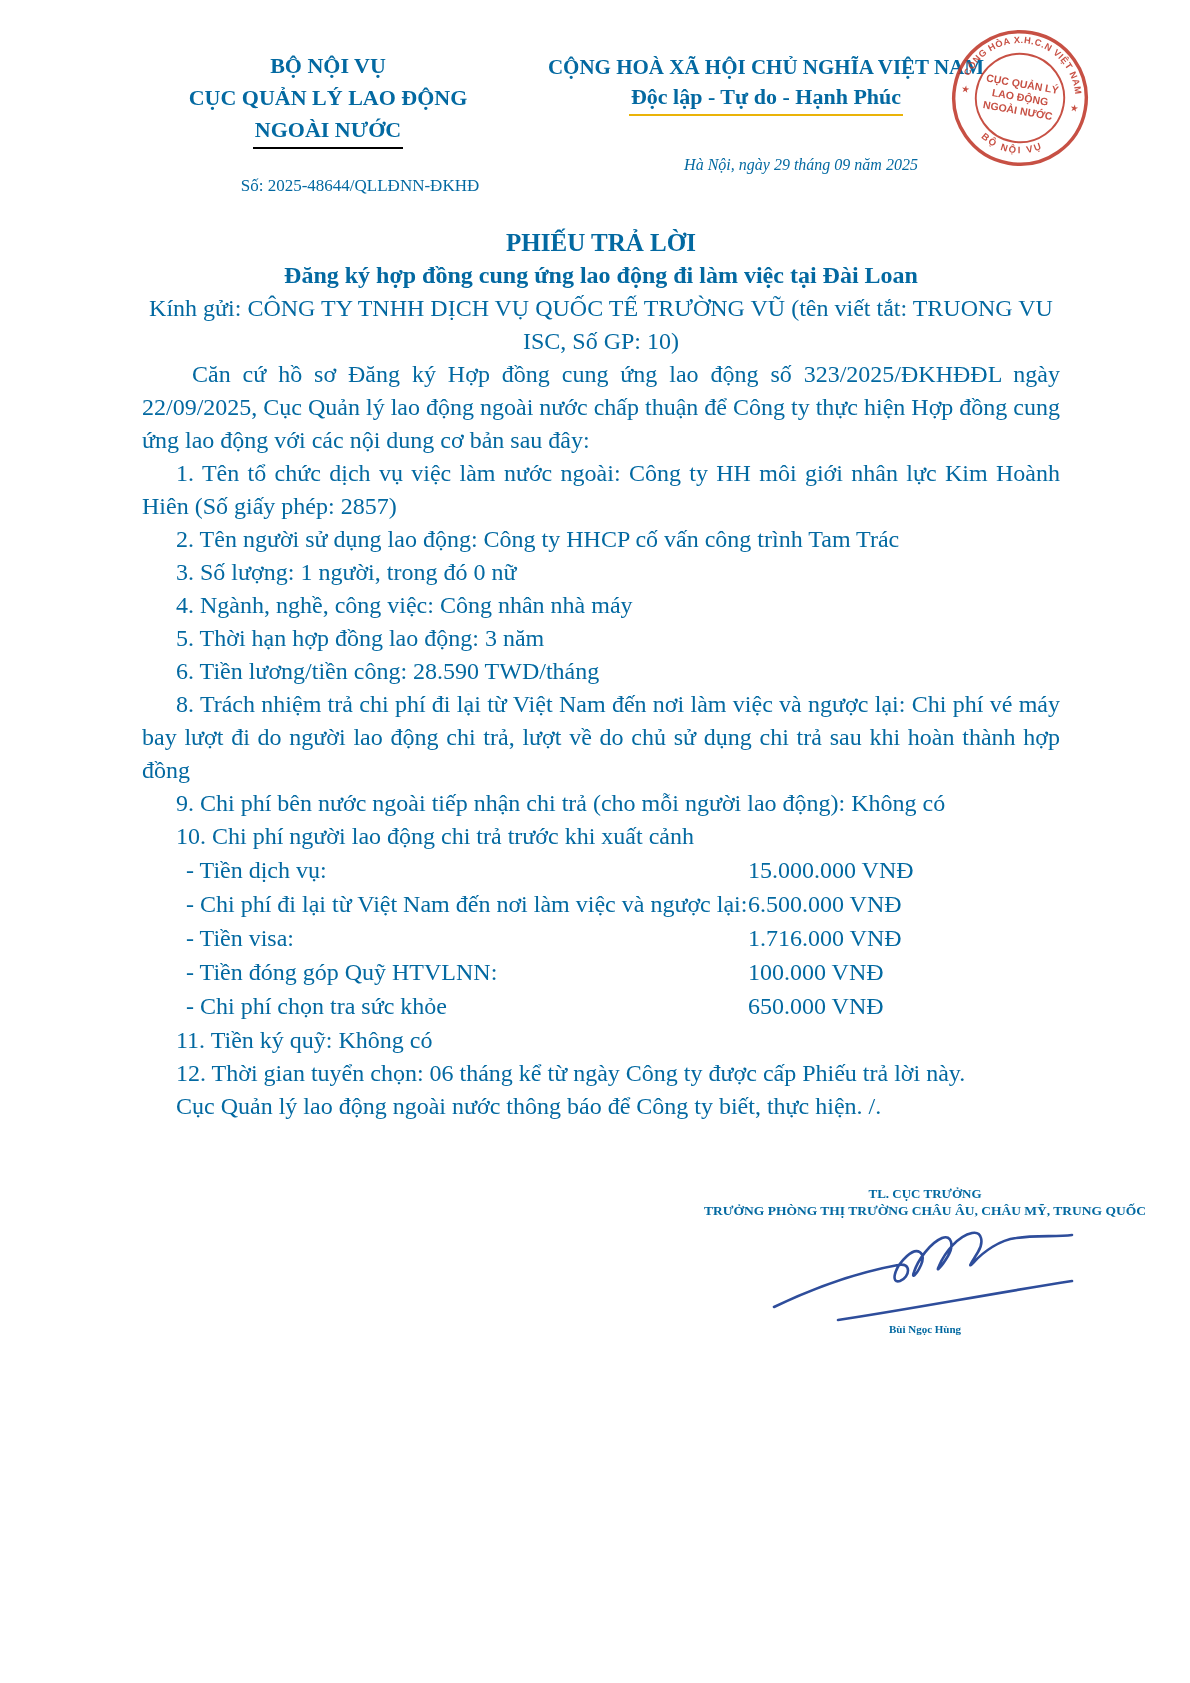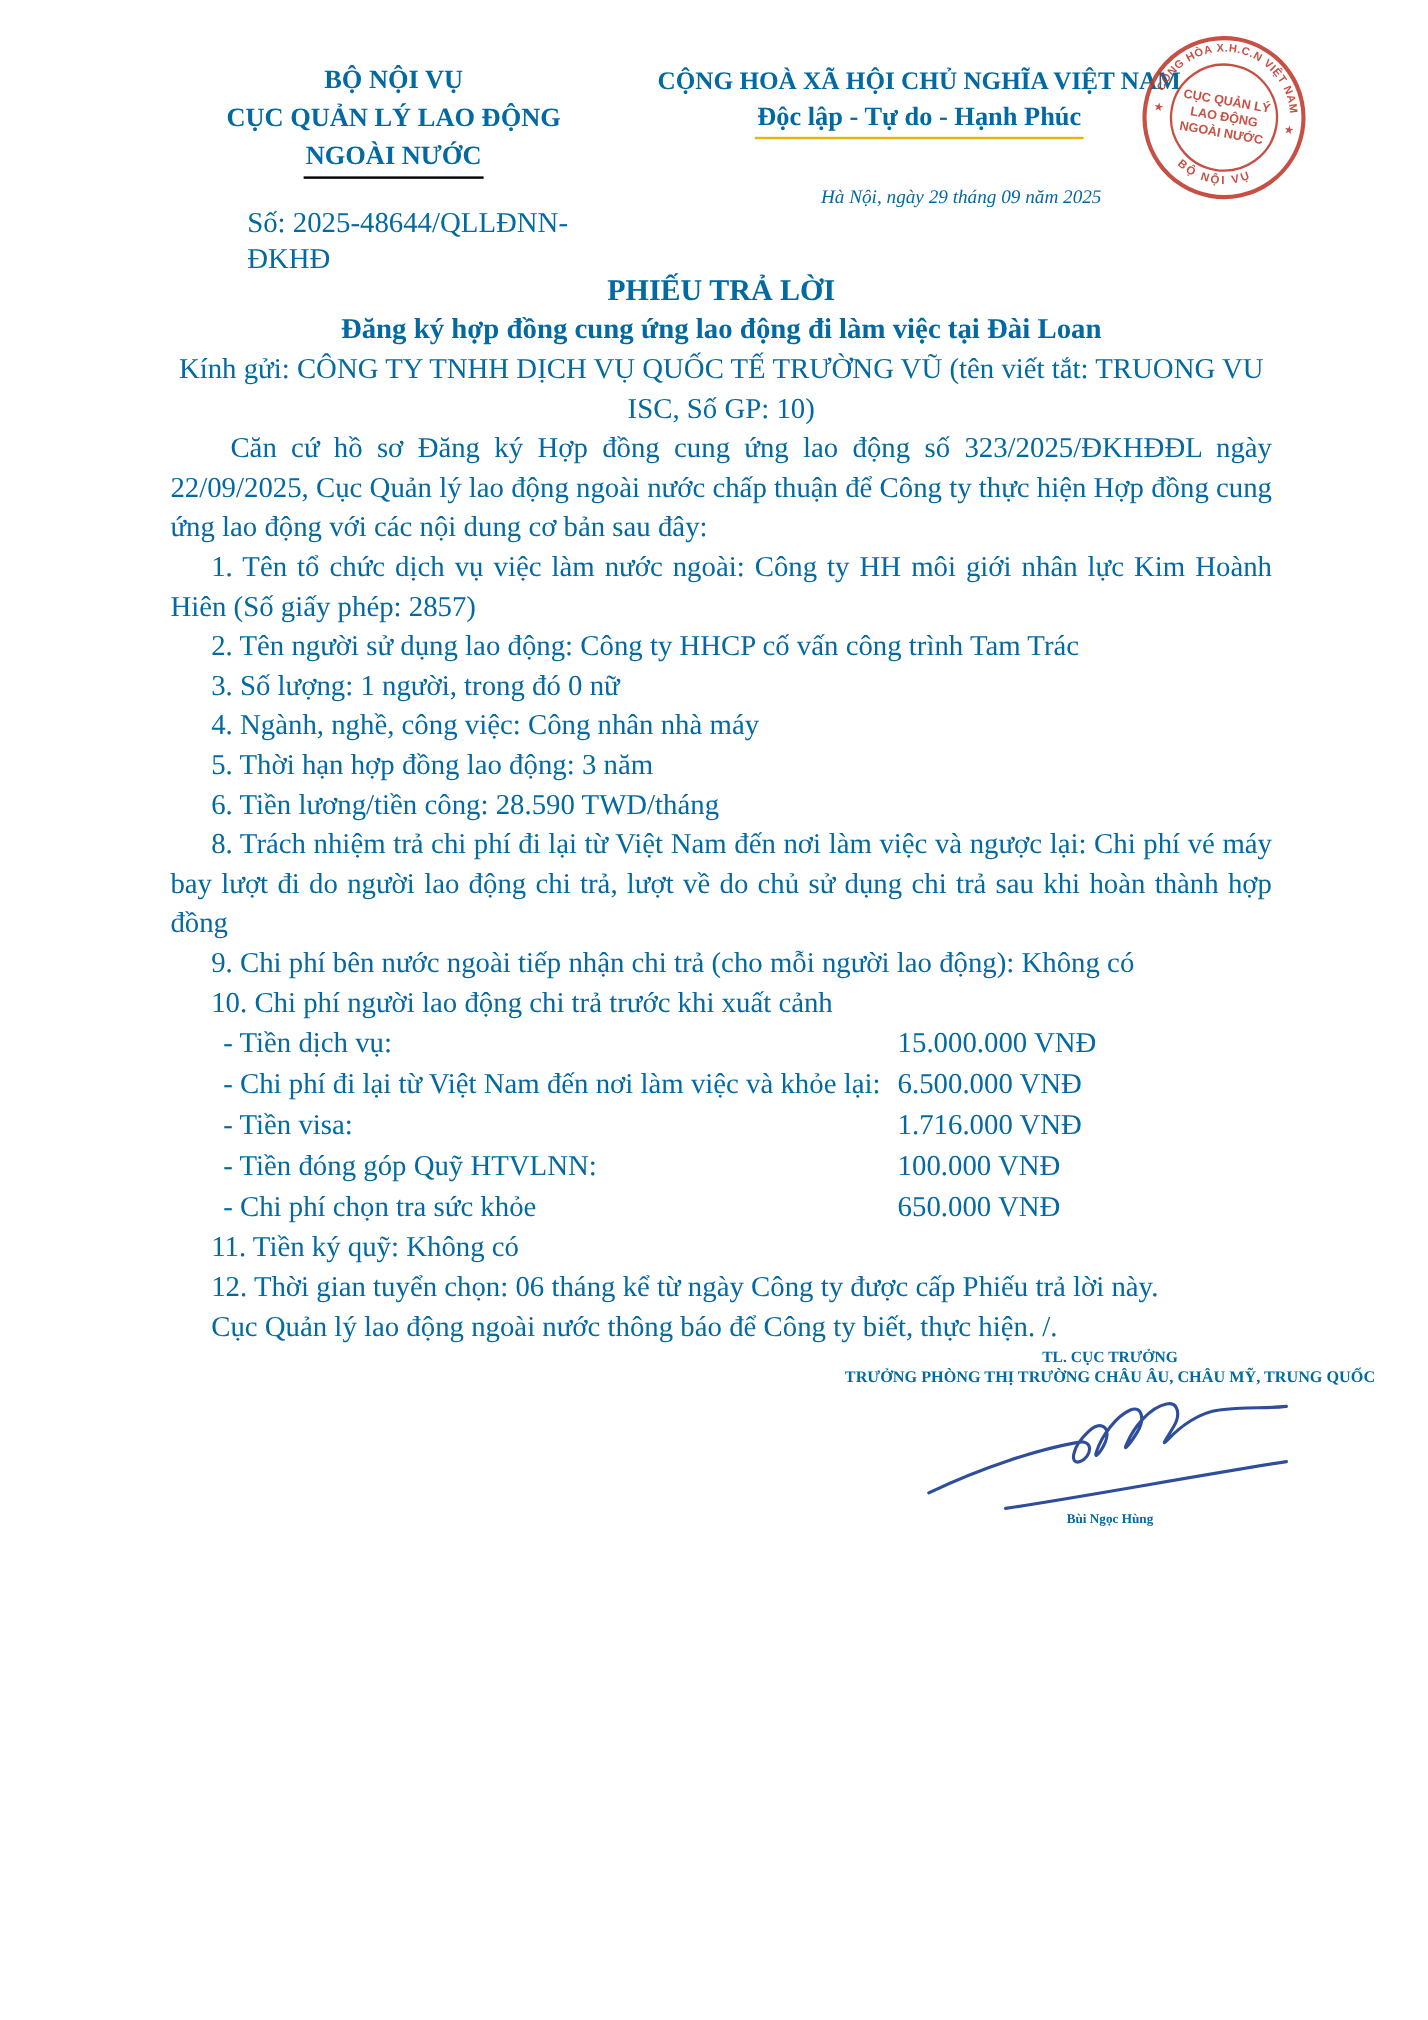--- a/index.html
+++ b/index.html
@@ -5,21 +5,21 @@
   html,body { margin:0; padding:0; }
   .page {
     position:relative; width:1190px; height:1683px; background:#ffffff;
     font-family:"Liberation Serif","DejaVu Serif",serif; color:#0369a1;
     overflow:hidden;
   }
   
   .hdr-left { position:absolute; left:142px; top:50px; width:372px; text-align:center; }
   .hdr-left .h-line { font-weight:bold; font-size:22px; line-height:32px; }
   .hdr-left .h-underline { display:inline-block; border-bottom:2px solid #000; padding:0 2px 1px 2px; }
-  .doc-number { font-size:24px; line-height:30px; margin-top:22px; text-align:left; padding-left:64px; font-weight:normal; }
+  .doc-number { font-size:17px; line-height:30px; margin-top:22px; text-align:center; padding-left:64px; font-weight:normal; }
 
   .hdr-right { position:absolute; left:536px; top:52px; width:460px; text-align:center; }
   .hdr-right .h1 { font-weight:bold; font-size:21px; line-height:30px; }
   .hdr-right .h2 { font-weight:bold; font-size:22px; line-height:30px; }
   .hdr-right .h2 span { display:inline-block; border-bottom:2px solid #eab308; padding:0 2px 2px 2px; }
   .date-line { font-style:italic; font-size:16px; margin-top:40px; padding-left:70px; white-space:nowrap; }
 
   
   .stamp-wrap { position:absolute; left:948px; top:26px; width:144px; height:144px; opacity:0.88; z-index:5; }
   .stamp-wrap svg { display:block; }
@@ -33,21 +33,21 @@
   .t-sub  { text-align:center; font-weight:bold; }
   .t-recipient { text-align:center; }
   .para { text-indent:50px; margin:0; }
   .item { text-indent:34px; margin:0; }
   .fee-row { display:flex; padding-left:44px; margin:1px 0; }
   .fee-label { flex:0 0 562px; }
   .fee-value { flex:1; }
   .closing { text-indent:34px; margin:0; }
 
   
-  .sig-block { position:absolute; left:690px; top:1123px; width:470px; text-align:center; z-index:4; }
+  .sig-block { position:absolute; left:690px; top:1186px; width:470px; text-align:center; z-index:4; }
   .sig-title1 { font-weight:bold; font-size:13px; line-height:16px; }
   .sig-title2 { font-weight:bold; font-size:13.5px; line-height:17px; white-space:nowrap; }
   .sig-svg { display:block; margin:4px auto 0 auto; }
   .sig-name { font-weight:bold; font-size:11px; margin-top:0; }
 </style>
 </head>
 <body>
 
 <div class="page">
 
@@ -103,21 +103,21 @@
     <p class="item">6. Tiền lương/tiền công: 28.590 TWD/tháng</p>
     <p class="item">8. Trách nhiệm trả chi phí đi lại từ Việt Nam đến nơi làm việc và ngược lại: Chi phí vé máy bay lượt đi do người lao động chi trả, lượt về do chủ sử dụng chi trả sau khi hoàn thành hợp đồng</p>
     <p class="item">9. Chi phí bên nước ngoài tiếp nhận chi trả (cho mỗi người lao động): Không có</p>
     <p class="item">10. Chi phí người lao động chi trả trước khi xuất cảnh</p>
 
     <div class="fee-row">
       <span class="fee-label">- Tiền dịch vụ:</span>
       <span class="fee-value">15.000.000 VNĐ</span>
     </div>
     <div class="fee-row">
-      <span class="fee-label">- Chi phí đi lại từ Việt Nam đến nơi làm việc và khỏe lại:</span>
+      <span class="fee-label">- Chi phí đi lại từ Việt Nam đến nơi làm việc và ngược lại:</span>
       <span class="fee-value">6.500.000 VNĐ</span>
     </div>
     <div class="fee-row">
       <span class="fee-label">- Tiền visa:</span>
       <span class="fee-value">1.716.000 VNĐ</span>
     </div>
     <div class="fee-row">
       <span class="fee-label">- Tiền đóng góp Quỹ HTVLNN:</span>
       <span class="fee-value">100.000 VNĐ</span>
     </div>

